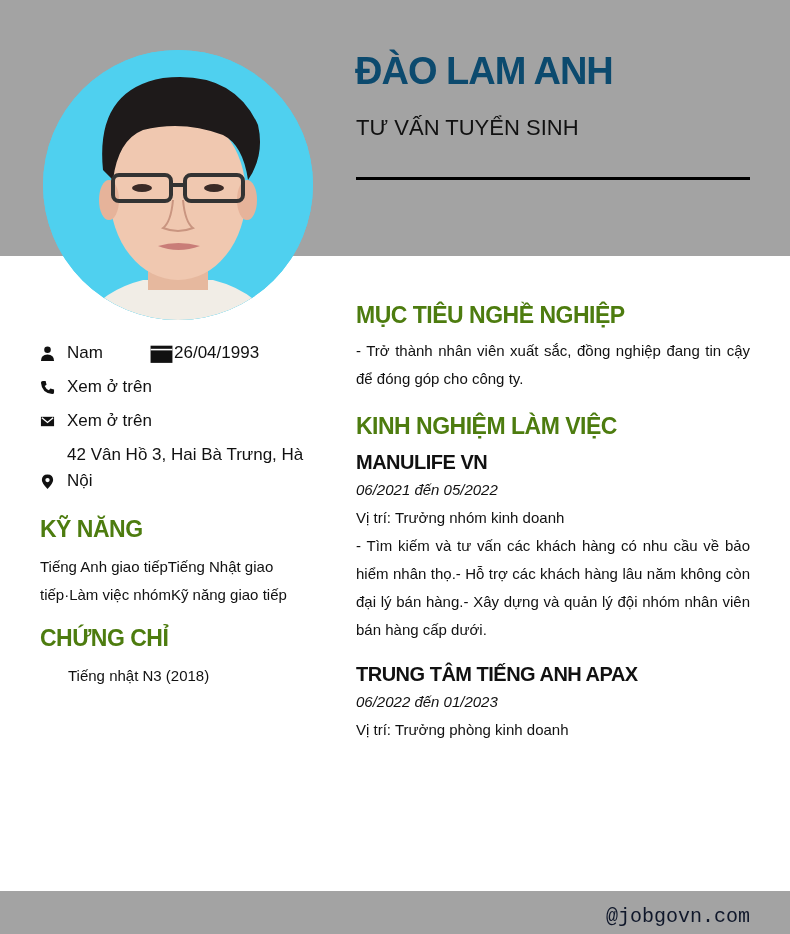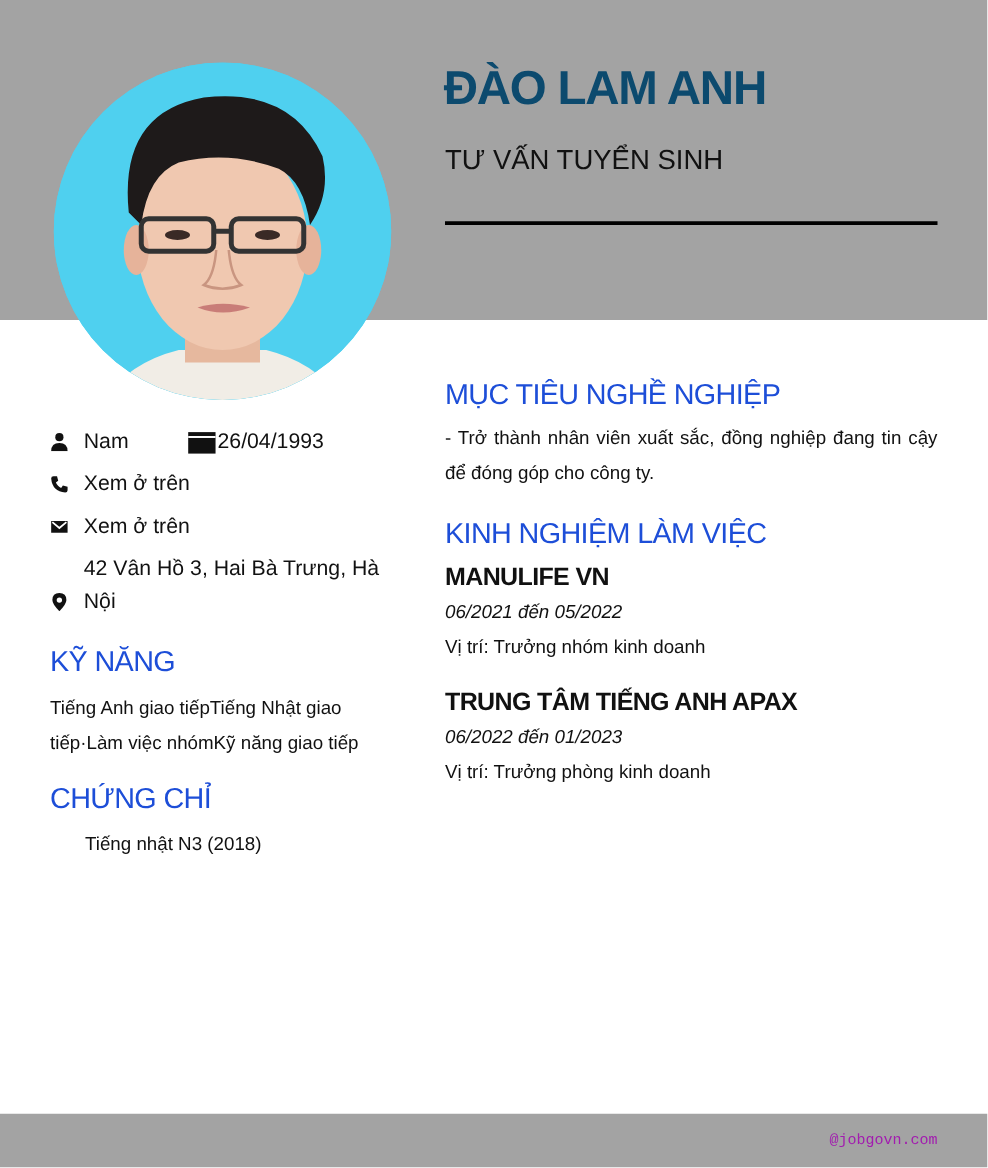--- a/index.html
+++ b/index.html
@@ -1,38 +1,38 @@
 <!DOCTYPE html>
 <html><head>
   <meta charset="utf-8">
   <style>
     * { box-sizing: border-box; margin: 0; padding: 0; }
     html, body { width: 790px; height: 934px; background: #ffffff; overflow: hidden; }
     body { position: relative; font-family: "Liberation Sans", sans-serif; color: #111; }
 
     .header-band { position: absolute; left: 0; top: 0; width: 790px; height: 256px; background: #a3a3a3; }
     .footer-band { position: absolute; left: 0; top: 891px; width: 790px; height: 43px; background: #a3a3a3; }
-    .footer-text { position: absolute; right: 40px; top: 905px; font-family: "Liberation Mono", monospace; font-size: 12px; color: #a21caf; }
+    .footer-text { position: absolute; right: 40px; top: 905px; font-family: "Liberation Mono", monospace; font-size: 20px; color: #0f172a; }
 
     .avatar { position: absolute; left: 43px; top: 50px; width: 270px; height: 270px; border-radius: 50%; overflow: hidden; background: #4fd0ef; }
     .avatar svg { width: 100%; height: 100%; display: block; }
 
     .name { position: absolute; left: 355px; top: 50px; font-size: 38px; font-weight: bold; letter-spacing: -1px; color: #0c4a6e; }
     .title { position: absolute; left: 356px; top: 115px; font-size: 22px; color: #111; }
     .title-rule { position: absolute; left: 356px; top: 177px; width: 394px; height: 3px; background: #000; }
 
     .left { position: absolute; left: 40px; top: 340px; width: 275px; }
     .info-row { display: flex; align-items: flex-end; font-size: 17px; line-height: 26px; margin-bottom: 8px; }
     .info-row .ic { width: 27px; flex: 0 0 27px; height: 26px; display: flex; align-items: center; }
     .info-row .ic svg { width: 15px; height: 15px; }
     .info-row.split { justify-content: flex-start; }
     .info-row .gender { width: 82px; }
     .info-row .dob-ic { width: 25px; flex: 0 0 25px; height: 26px; display: flex; align-items: center; }
 
-    .sec-title { font-size: 23px; font-weight: normal; color: #1d4ed8; letter-spacing: -0.5px; }
+    .sec-title { font-size: 23px; font-weight: bold; color: #4d7c0f; letter-spacing: -0.5px; }
     .skills-title { margin-top: 22px; }
     .skills { margin-top: 10px; font-size: 15px; line-height: 28px; }
     .cert-title { margin-top: 16px; }
     .certs { margin-top: 10px; font-size: 15px; line-height: 28px; margin-left: 28px; }
 
     .right { position: absolute; left: 356px; top: 302px; width: 394px; }
     .right .sec-title { font-size: 23px; }
     .objective { margin-top: 8px; font-size: 15px; line-height: 28px; text-align: justify; }
     .exp-title { margin-top: 20px; }
     .job { margin-top: 8px; }
@@ -136,20 +136,21 @@
 <div class="right">
   <div class="sec-title">MỤC TIÊU NGHỀ NGHIỆP</div>
   <div class="objective">- Trở thành nhân viên xuất sắc, đồng nghiệp đang tin cậy để đóng góp cho công ty.</div>
 
   <div class="sec-title exp-title">KINH NGHIỆM LÀM VIỆC</div>
 
   <div class="job">
     <div class="company">MANULIFE VN</div>
     <div class="period">06/2021 đến 05/2022</div>
     <div class="position">Vị trí: Trưởng nhóm kinh doanh</div>
+    <div class="desc">- Tìm kiếm và tư vấn các khách hàng có nhu cầu về bảo hiểm nhân thọ.- Hỗ trợ các khách hàng lâu năm không còn đại lý bán hàng.- Xây dựng và quản lý đội nhóm nhân viên bán hàng cấp dưới.</div>
   </div>
 
   <div class="job">
     <div class="company">TRUNG TÂM TIẾNG ANH APAX</div>
     <div class="period">06/2022 đến 01/2023</div>
     <div class="position">Vị trí: Trưởng phòng kinh doanh</div>
   </div>
 </div>
 
 <div class="footer-band"></div>

